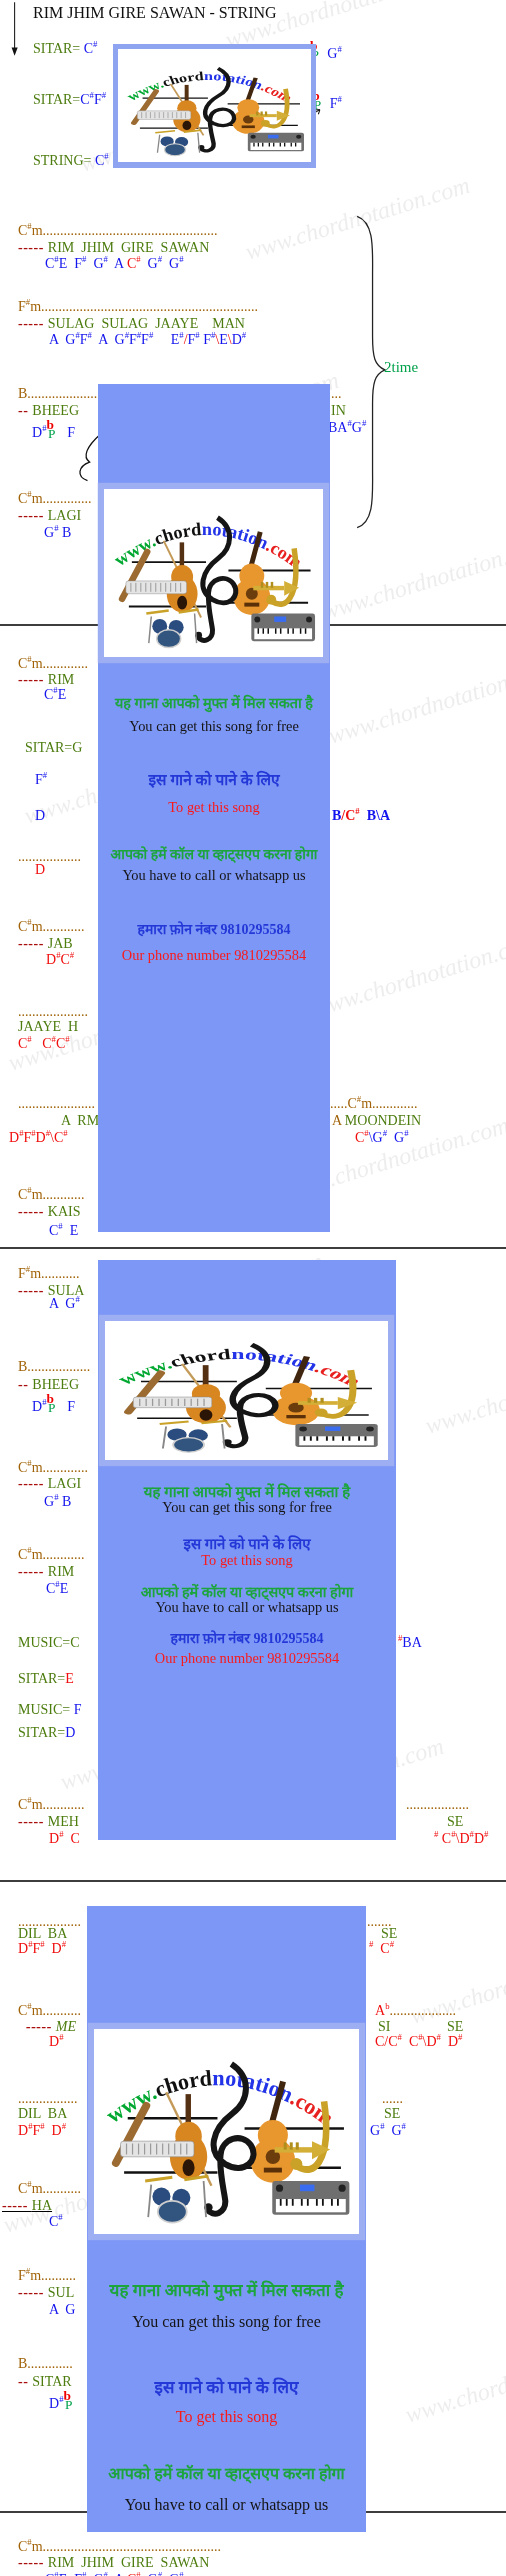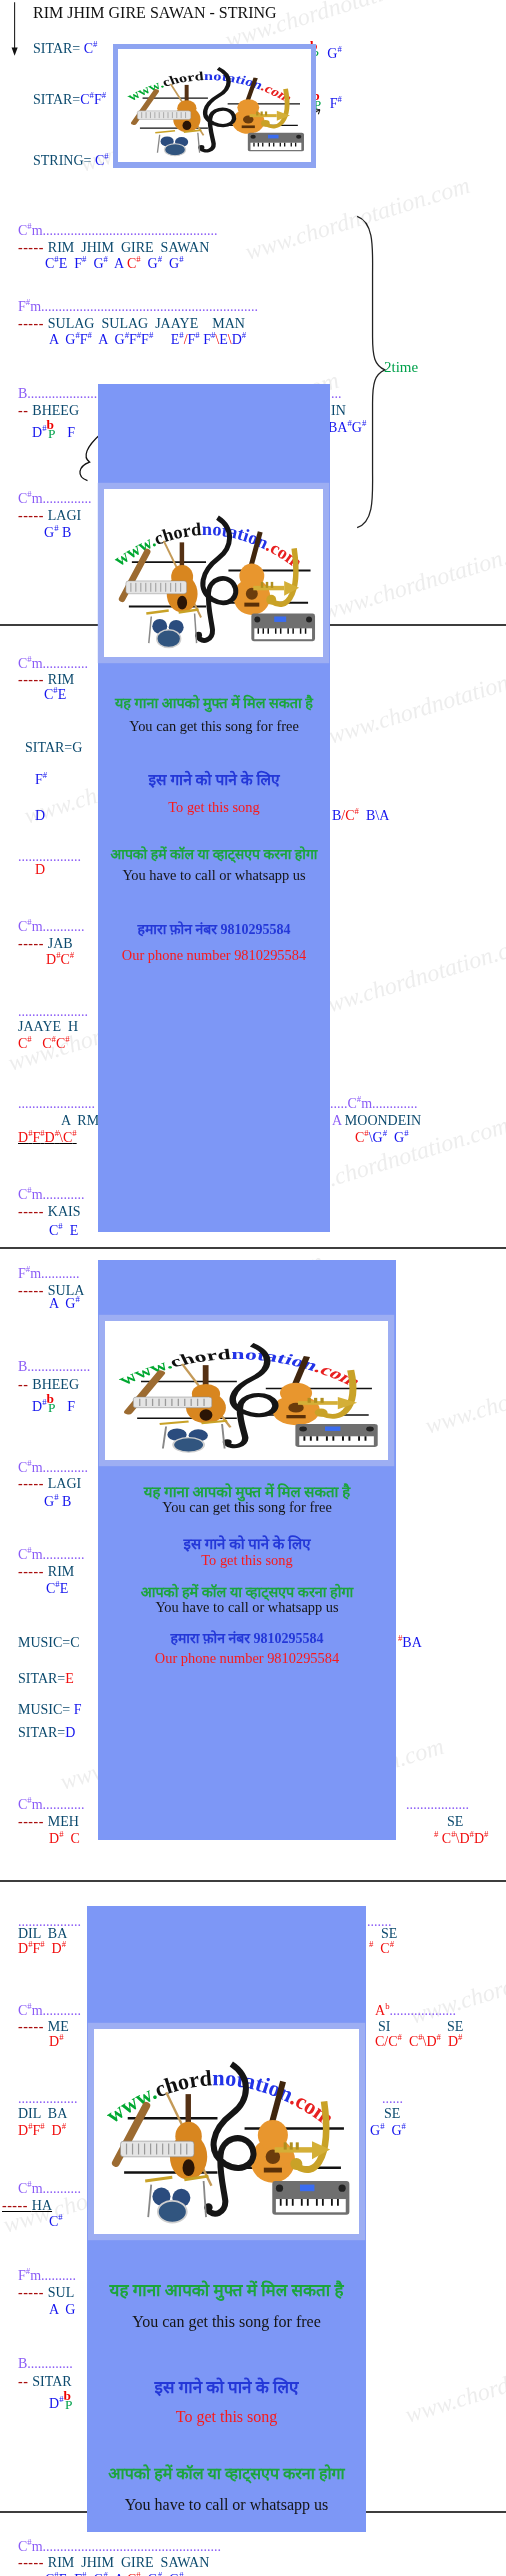--- a/index.html
+++ b/index.html
@@ -3,22 +3,22 @@
 <meta charset="utf-8">
 <style>
   html,body{margin:0;padding:0;background:#fff;}
   #page{position:relative;width:506px;height:3142px;overflow:hidden;background:#fff;
         font-family:"Liberation Serif",serif;}
   .wm{position:absolute;color:rgba(110,110,110,0.12);font:italic 24px "Liberation Serif",serif;
       transform:rotate(-17deg);transform-origin:left top;white-space:pre;z-index:0;}
   #title{position:absolute;left:33px;top:4.1px;font-size:16px;color:#101010;white-space:pre;z-index:1;}
   .line{position:absolute;white-space:pre;font-size:14px;z-index:1;line-height:1.05;}
   .line sup{font-size:62%;vertical-align:super;line-height:0;}
-  .g{color:#0c4a6e;} .b{color:#1414EE;} .r{color:#F10E0E;}
-  .dr{color:#8b5cf6;} .dh{color:#A80E0E;font-weight:bold;letter-spacing:0.5px;}
+  .g{color:#4d7c0f;} .b{color:#1414EE;} .r{color:#F10E0E;}
+  .dr{color:#a16207;} .dh{color:#A80E0E;font-weight:bold;letter-spacing:0.5px;}
   .bp{position:relative;display:inline-block;width:10.3px;height:15.5px;vertical-align:baseline;}
   .bp .bp-b{position:absolute;left:0;top:-3.1px;color:#EE0000;font-weight:bold;font-size:13.4px;}
   .bp .bp-p{position:absolute;left:1.5px;top:5.7px;color:#00A14B;font-size:13.4px;}
   .divider{position:absolute;left:0;width:506px;height:1.5px;background:#3d3d3d;z-index:1;}
   .obox{position:absolute;background:#7D97F6;z-index:2;}
   .lpanel{position:absolute;background:#ffffff;box-shadow:0 0 0 6.2px #9DAEF3;z-index:3;}
   .lpanel svg{width:100%;height:100%;display:block;}
   .adline{position:absolute;left:50%;transform:translateX(-50%);white-space:nowrap;z-index:3;
           font-family:"Liberation Serif",serif;}
   .t-hgr{color:#1CA53C;font-weight:bold;}
@@ -86,34 +86,34 @@
       <div class="line" style="left: 328px; top: 421px;"><span class="b">BA<sup>#</sup>G<sup>#</sup></span></div>
       <div class="line" style="left: 18px; top: 492px;"><span class="dr">C<sup>#</sup>m..............</span></div>
       <div class="line" style="left: 18px; top: 509px;"><span class="dh">----- </span><span class="g">LAGI</span></div>
       <div class="line" style="left: 44px; top: 526px;"><span class="b">G<sup>#</sup> B</span></div>
       <div class="line" style="left: 18px; top: 657px;"><span class="dr">C<sup>#</sup>m.............</span></div>
       <div class="line" style="left: 18px; top: 673px;"><span class="dh">----- </span><span class="g">RIM</span></div>
       <div class="line" style="left: 44px; top: 688px;"><span class="b">C<sup>#</sup>E</span></div>
       <div class="line" style="left: 25px; top: 741px;"><span class="g">SITAR=</span><span class="g">G</span></div>
       <div class="line" style="left: 35px; top: 773px;"><span class="b">F<sup>#</sup></span></div>
       <div class="line" style="left: 35px; top: 809px;"><span class="b">D</span></div>
-      <div class="line" style="left: 332px; top: 809px;"><span class="b">B</span><span class="r">/C<sup>#</sup></span><span class="b">  B\A</span></div>
+      <div class="line" style="left: 332px; top: 809px; font-weight: bold;"><span class="b">B</span><span class="r">/C<sup>#</sup></span><span class="b">  B\A</span></div>
       <div class="line" style="left: 18px; top: 850px;"><span class="dr">..................</span></div>
       <div class="line" style="left: 35px; top: 863px;"><span class="r">D</span></div>
       <div class="line" style="left: 18px; top: 920px;"><span class="dr">C<sup>#</sup>m............</span></div>
       <div class="line" style="left: 18px; top: 937px;"><span class="dh">----- </span><span class="g">JAB</span></div>
       <div class="line" style="left: 46px; top: 953px;"><span class="r">D<sup>#</sup>C<sup>#</sup></span></div>
       <div class="line" style="left: 18px; top: 1005px;"><span class="dr">....................</span></div>
       <div class="line" style="left: 18px; top: 1020px;"><span class="g">JAAYE  H</span></div>
       <div class="line" style="left: 18px; top: 1037px;"><span class="r">C<sup>#</sup>   C<sup>#</sup>C<sup>#</sup></span></div>
       <div class="line" style="left: 18px; top: 1097px;"><span class="dr">......................</span></div>
       <div class="line" style="left: 330px; top: 1097px;"><span class="dr">.....C<sup>#</sup>m.............</span></div>
       <div class="line" style="left: 18px; top: 1114px; margin-left: 43px;"><span class="g">A  RMAA</span></div>
       <div class="line" style="left: 332px; top: 1114px;"><span class="dr">A</span><span class="g"> MOONDEIN</span></div>
-      <div class="line" style="left: 18px; top: 1131px; text-decoration: underline;"><span class="r">D<sup>#</sup>F<sup>#</sup>D<sup>#</sup>\C<sup>#</sup></span></div>
+      <div class="line" style="left: 9px; top: 1131px;"><span class="r">D<sup>#</sup>F<sup>#</sup>D<sup>#</sup>\C<sup>#</sup></span></div>
       <div class="line" style="left: 355px; top: 1131px;"><span class="r">C<sup>#</sup></span><span class="b">\G<sup>#</sup>  G<sup>#</sup></span></div>
       <div class="line" style="left: 18px; top: 1188px;"><span class="dr">C<sup>#</sup>m............</span></div>
       <div class="line" style="left: 18px; top: 1205px;"><span class="dh">----- </span><span class="g">KAIS</span></div>
       <div class="line" style="left: 49px; top: 1224px;"><span class="b">C<sup>#</sup>  E</span></div>
       <div class="line" style="left: 18px; top: 1267px;"><span class="dr">F<sup>#</sup>m...........</span></div>
       <div class="line" style="left: 18px; top: 1284px;"><span class="dh">----- </span><span class="g">SULA</span></div>
       <div class="line" style="left: 49px; top: 1297px;"><span class="b">A  G<sup>#</sup></span></div>
       <div class="line" style="left: 18px; top: 1360px;"><span class="dr">B..................</span></div>
       <div class="line" style="left: 18px; top: 1378px;"><span class="dh">-- </span><span class="g">BHEEG</span></div>
       <div class="line" style="left: 32px; top: 1395px;"><span class="b">D<sup>#</sup></span><span class="bp"><span class="bp-b">b</span><span class="bp-p">P</span></span><span class="b">   F</span></div>
@@ -135,21 +135,21 @@
       <div class="line" style="left: 49px; top: 1832px;"><span class="r">D<sup>#</sup>  C</span></div>
       <div class="line" style="left: 434px; top: 1832px;"><span class="r"><sup>#</sup> C<sup>#</sup>\D<sup>#</sup>D<sup>#</sup></span></div>
       <div class="line" style="left: 18px; top: 1915px;"><span class="dr">..................</span></div>
       <div class="line" style="left: 367px; top: 1915px;"><span class="dr">.......</span></div>
       <div class="line" style="left: 18px; top: 1927px;"><span class="g">DIL  BA</span></div>
       <div class="line" style="left: 381px; top: 1927px;"><span class="g">SE</span></div>
       <div class="line" style="left: 18px; top: 1942px;"><span class="r">D<sup>#</sup>F<sup>#</sup>  D<sup>#</sup></span></div>
       <div class="line" style="left: 369px; top: 1942px;"><span class="r"><sup>#</sup>  C<sup>#</sup></span></div>
       <div class="line" style="left: 18px; top: 2004px;"><span class="dr">C<sup>#</sup>m...........</span></div>
       <div class="line" style="left: 375px; top: 2004px;"><span class="r">A<sup>b</sup></span><span class="dr">...................</span></div>
-      <div class="line" style="left: 18px; top: 2020px;"><span class="dh">----- </span><span class="g">ME</span></div>
+      <div class="line" style="left: 26px; top: 2020px; font-style: italic;"><span class="dh">----- </span><span class="g">ME</span></div>
       <div class="line" style="left: 378px; top: 2020px;"><span class="g">SI</span></div>
       <div class="line" style="left: 447px; top: 2020px;"><span class="g">SE</span></div>
       <div class="line" style="left: 49px; top: 2035px;"><span class="r">D<sup>#</sup></span></div>
       <div class="line" style="left: 375px; top: 2035px;"><span class="r">C/C<sup>#</sup>  C<sup>#</sup>\D<sup>#</sup>  D<sup>#</sup></span></div>
       <div class="line" style="left: 18px; top: 2092px;"><span class="dr">.................</span></div>
       <div class="line" style="left: 382px; top: 2092px;"><span class="dr">......</span></div>
       <div class="line" style="left: 18px; top: 2107px;"><span class="g">DIL  BA</span></div>
       <div class="line" style="left: 384px; top: 2107px;"><span class="g">SE</span></div>
       <div class="line" style="left: 18px; top: 2124px;"><span class="r">D<sup>#</sup>F<sup>#</sup>  D<sup>#</sup></span></div>
       <div class="line" style="left: 370px; top: 2124px;"><span class="b">G<sup>#</sup>  G<sup>#</sup></span></div>

